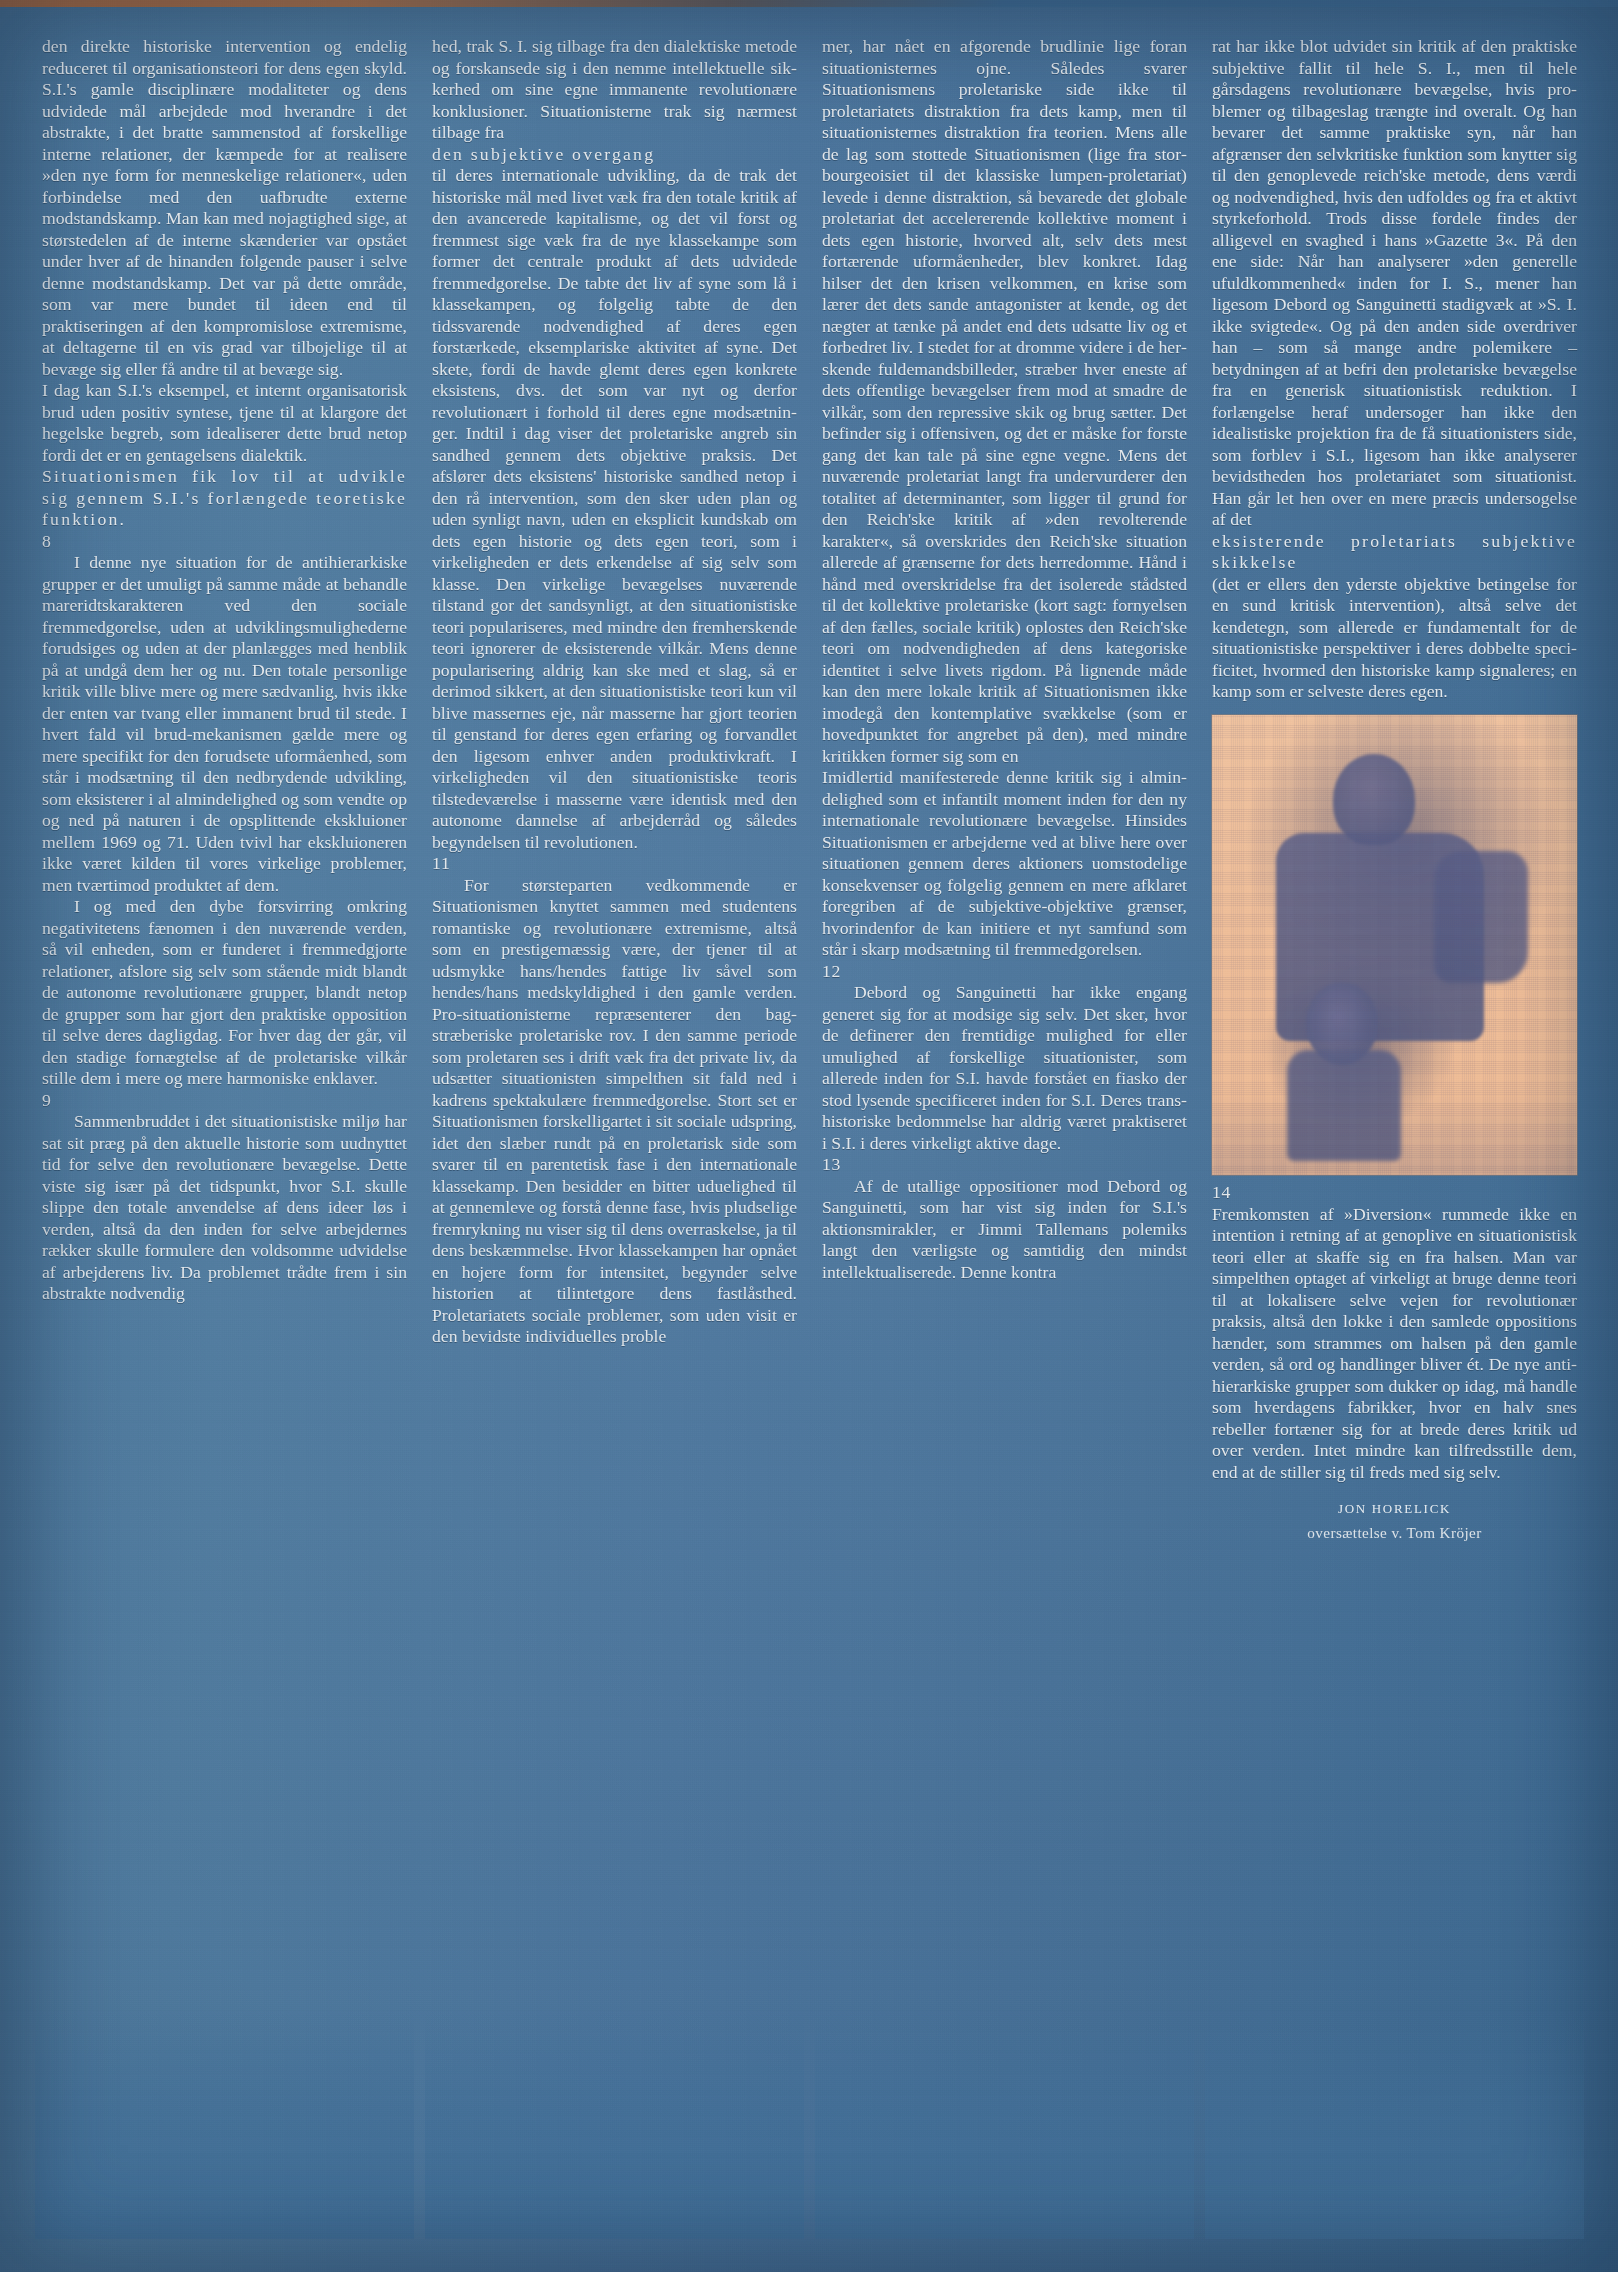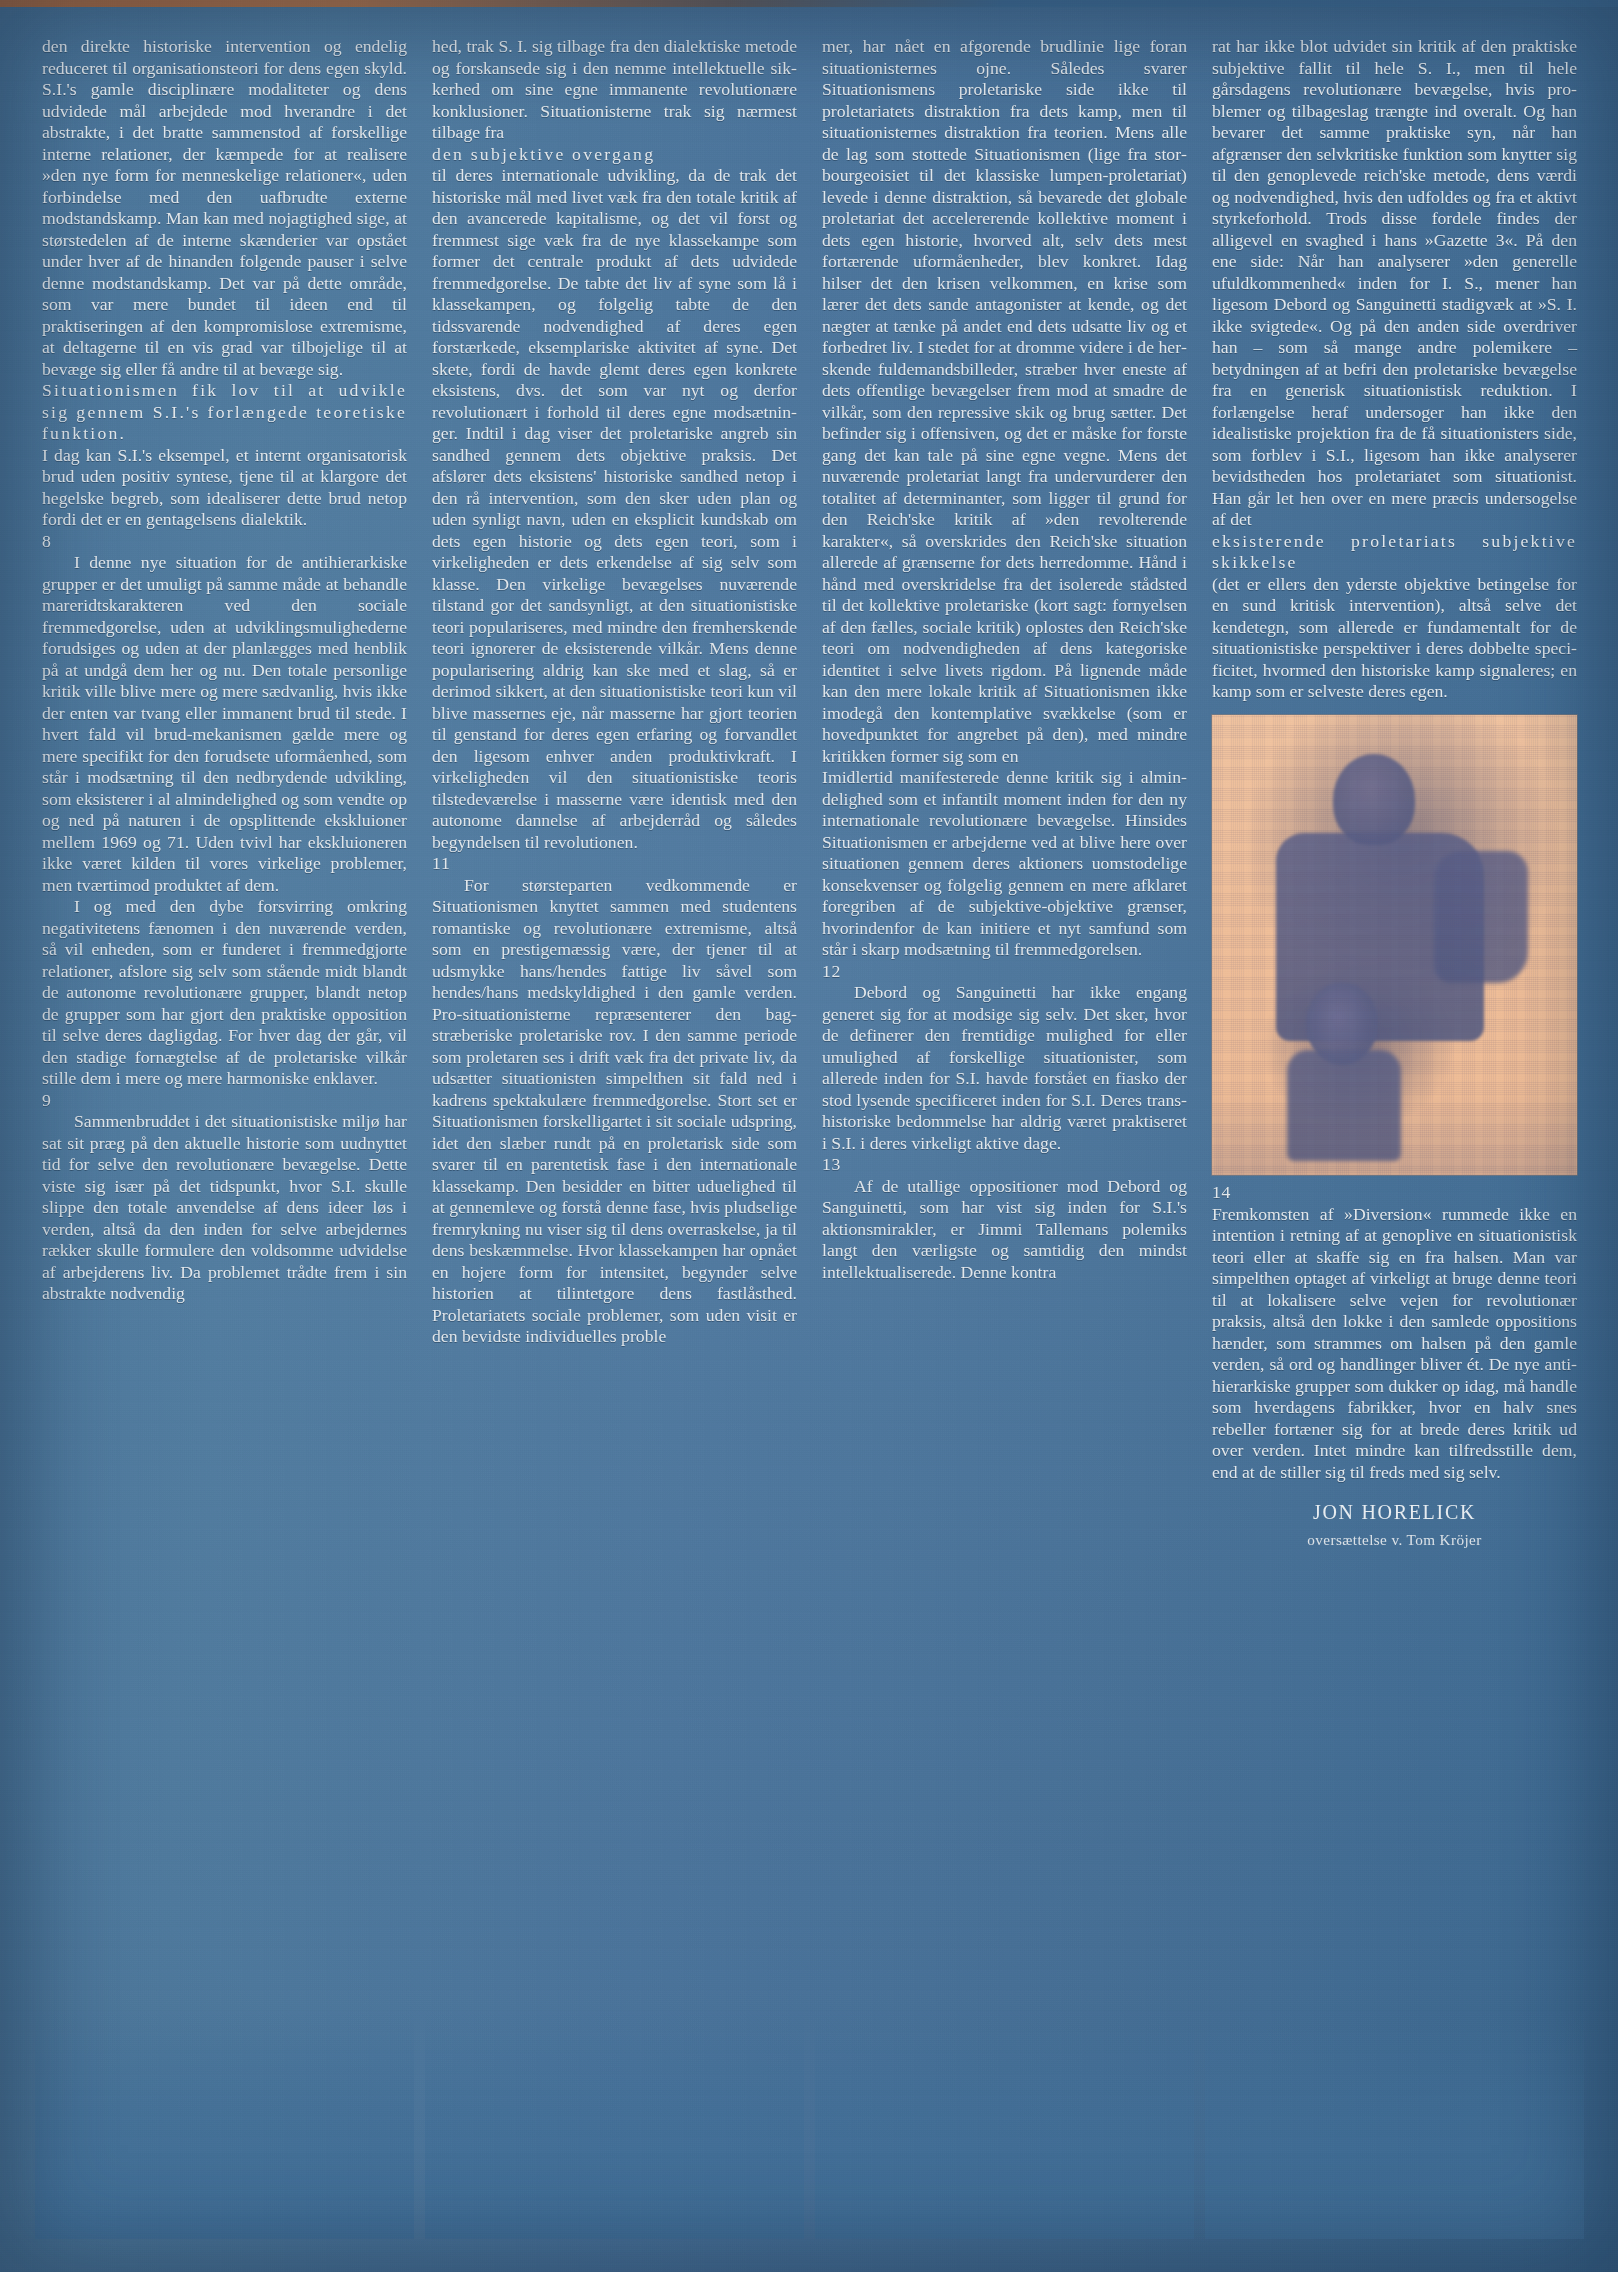--- a/index.html
+++ b/index.html
@@ -170,43 +170,43 @@
     background: linear-gradient(180deg, rgba(120,110,130,0.0) 0%, rgba(110,105,130,0.28) 100%);
     filter: blur(2.8px);
   }
 
   .signature {
     margin-top: 18px;
     text-align: center;
     text-indent: 0;
   }
   .sig-name {
-    font-size: 20px;
+    font-size: 13px;
     letter-spacing: 1.7px;
     color: #e8edf1;
   }
   .sig-sub {
     font-size: 15.2px;
     letter-spacing: 0.4px;
     color: #dde3e8;
     margin-top: 7px;
   }
 </style>
 </head>
 <body>
 
 <div id="page">
   <div id="top-strip"></div>
 
   <div id="columns">
 
     <div class="col">
       <p class="noindent">den direkte historiske intervention og endelig reduceret til organisa­tionsteori for dens egen skyld. S.I.'s gamle disciplinære modaliteter og dens udvidede mål arbejdede mod hverandre i det abstrakte, i det bratte sammenstod af forskellige interne relationer, der kæmpede for at realisere »den nye form for men­neskelige relationer«, uden forbin­delse med den uafbrudte externe modstandskamp. Man kan med noj­agtighed sige, at størstedelen af de interne skænderier var opstået un­der hver af de hinanden folgende pauser i selve denne modstands­kamp. Det var på dette område, som var mere bundet til ideen end til praktiseringen af den kompro­mislose extremisme, at deltagerne til en vis grad var tilbojelige til at bevæge sig eller få andre til at be­væge sig. </p>
+      <p class="noindent"> I dag kan S.I.'s eksempel, et internt or­ganisatorisk brud uden positiv syn­tese, tjene til at klargore det hegel­ske begreb, som idealiserer dette brud netop fordi det er en genta­gelsens dialektik.</p>
       <p class="noindent sp">Situationismen fik lov til at udvikle sig gennem S.I.'s forlængede teoretiske funktion.</p>
-      <p class="noindent"> I dag kan S.I.'s eksempel, et internt or­ganisatorisk brud uden positiv syn­tese, tjene til at klargore det hegel­ske begreb, som idealiserer dette brud netop fordi det er en genta­gelsens dialektik.</p>
       <div class="secnum">8</div>
       <p>I denne nye situation for de anti­hierarkiske grupper er det umuligt på samme måde at behandle mare­ridtskarakteren ved den sociale fremmedgorelse, uden at udviklings­mulighederne forudsiges og uden at der planlægges med henblik på at undgå dem her og nu. Den totale personlige kritik ville blive mere og mere sædvanlig, hvis ikke der enten var tvang eller immanent brud til stede. I hvert fald vil brud-mekanis­men gælde mere og mere specifikt for den forudsete uformåenhed, som står i modsætning til den nedbry­dende udvikling, som eksisterer i al almindelighed og som vendte op og ned på naturen i de opsplittende ekskluioner mellem 1969 og 71. Uden tvivl har ekskluioneren ikke været kilden til vores virkelige prob­lemer, men tværtimod produktet af dem.</p>
       <p>I og med den dybe forsvirring omkring negativite­tens fænomen i den nuværende ver­den, så vil enheden, som er funde­ret i fremmedgjorte relationer, af­slore sig selv som stående midt blandt de autonome revolutionære grupper, blandt netop de grupper som har gjort den praktiske oppo­sition til selve deres dagligdag. For hver dag der går, vil den stadige fornægtelse af de proletariske vilkår stille dem i mere og mere harmoni­ske enklaver.</p>
       <div class="secnum">9</div>
       <p>Sammenbruddet i det situation­istiske miljø har sat sit præg på den aktuelle historie som uudnyttet tid for selve den revolutionære bevæ­gelse. Dette viste sig især på det tidspunkt, hvor S.I. skulle slippe den totale anvendelse af dens ideer løs i verden, altså da den inden for selve arbejdernes rækker skulle for­mulere den voldsomme udvidelse af arbejderens liv. Da problemet trådte frem i sin abstrakte nodvendig</p>
       <div class="fade-bottom"></div>
     </div>
 
     <div class="col">
       <p class="noindent">hed, trak S. I. sig tilbage fra den dialektiske metode og forskansede sig i den nemme intellektuelle sik­kerhed om sine egne immanente re­volutionære konklusioner. Situatio­nisterne trak sig nærmest tilbage fra</p>

